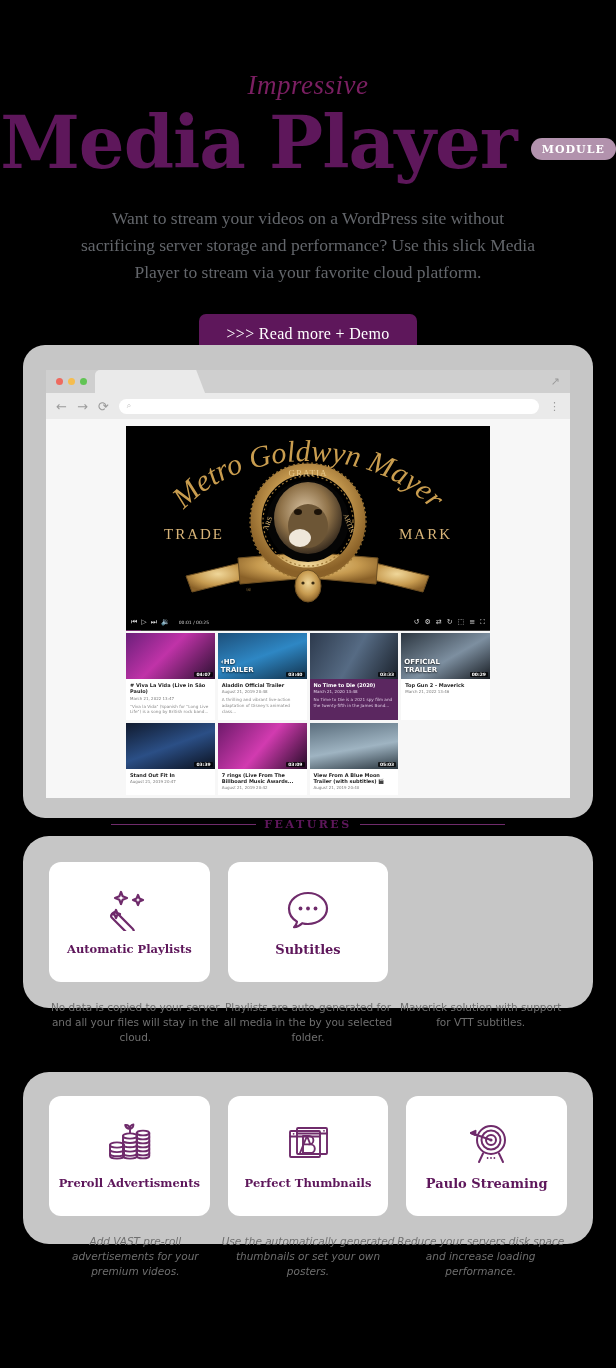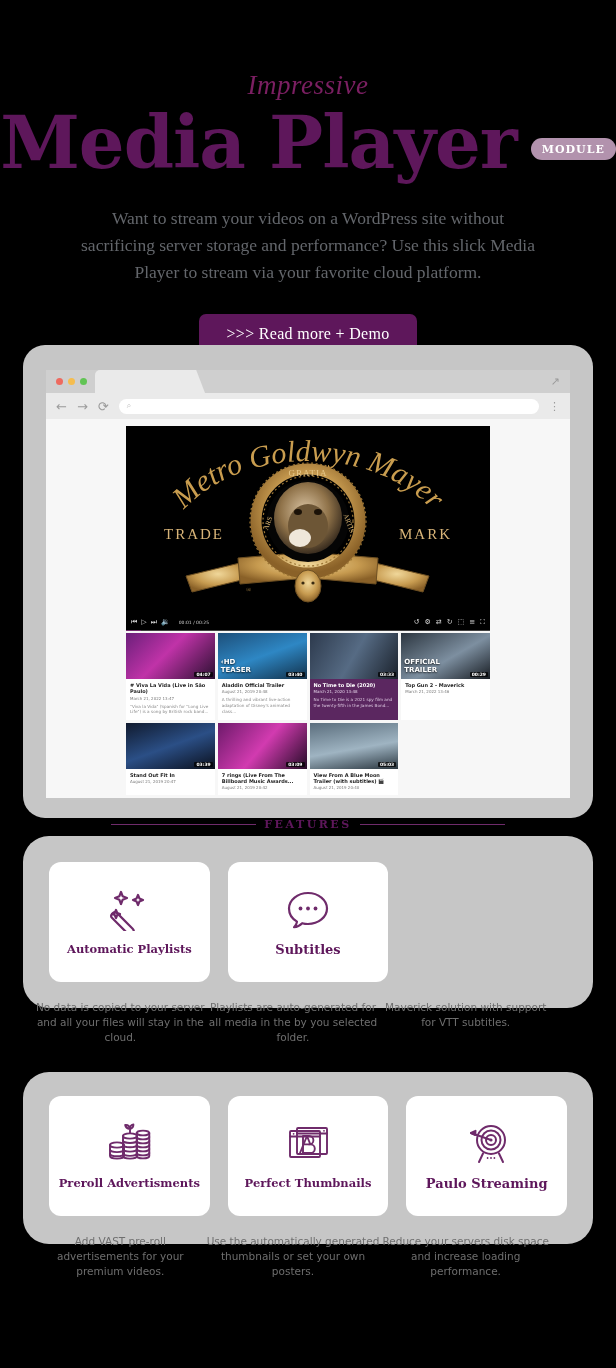--- a/index.html
+++ b/index.html
@@ -232,26 +232,26 @@
   .card .ico { color: #6f2b6b; display: flex; align-items:center; justify-content:center; height: 44px; }
   .card .ico svg { display:block; }
   .card .label {
     font-family: "DejaVu Serif", serif; font-weight: bold;
     font-size: 13px; color: #5e175b; text-align: center;
     white-space: nowrap;
   }
   .card.narrow .label { font-size: 11.5px; }
 
   .descs {
-    position: absolute; left: 8px; width: 570px;
+    position: absolute; left: 23px; width: 570px;
     display: grid; grid-template-columns: repeat(3, 1fr);
     padding: 0 26px;
   }
   .descs.r1 { top: 1000px; }
-  .descs.r2 { top: 1234px; }
+  .descs.r2 { top: 1234px; font-style: italic; }
   .desc {
     font-family: "DejaVu Sans", sans-serif;
     font-size: 10.5px; line-height: 1.45;
     color: #6e6e6e; text-align: center;
   }
 </style>
 </head>
 <body>
 
 <div class="page">
@@ -370,21 +370,21 @@
               </div>
               <div class="pl-meta">
                 <div class="pl-title"># Viva La Vida (Live in São Paulo)</div>
                 <div class="pl-date">March 21, 2022 13:47</div>
                 <div class="pl-desc">"Viva la Vida" (Spanish for "Long Live Life") is a song by British rock band...</div>
               </div>
             </div>
             <div class="pl-item">
               <div class="thumb" style="background-image: linear-gradient(160deg, rgb(29, 79, 122), rgb(46, 135, 196) 50%, rgb(18, 48, 73));">
                 <div class="ov" style="white-space: pre;">‹HD
-TEASER</div>
+TRAILER</div>
                 <span class="dur">03:40</span>
               </div>
               <div class="pl-meta">
                 <div class="pl-title">Aladdin Official Trailer</div>
                 <div class="pl-date">August 21, 2019 20:48</div>
                 <div class="pl-desc">A thrilling and vibrant live-action adaptation of Disney's animated class...</div>
               </div>
             </div>
             <div class="pl-item active">
               <div class="thumb" style="background-image: linear-gradient(120deg, rgb(45, 58, 77), rgb(86, 107, 132) 50%, rgb(26, 33, 43));">

